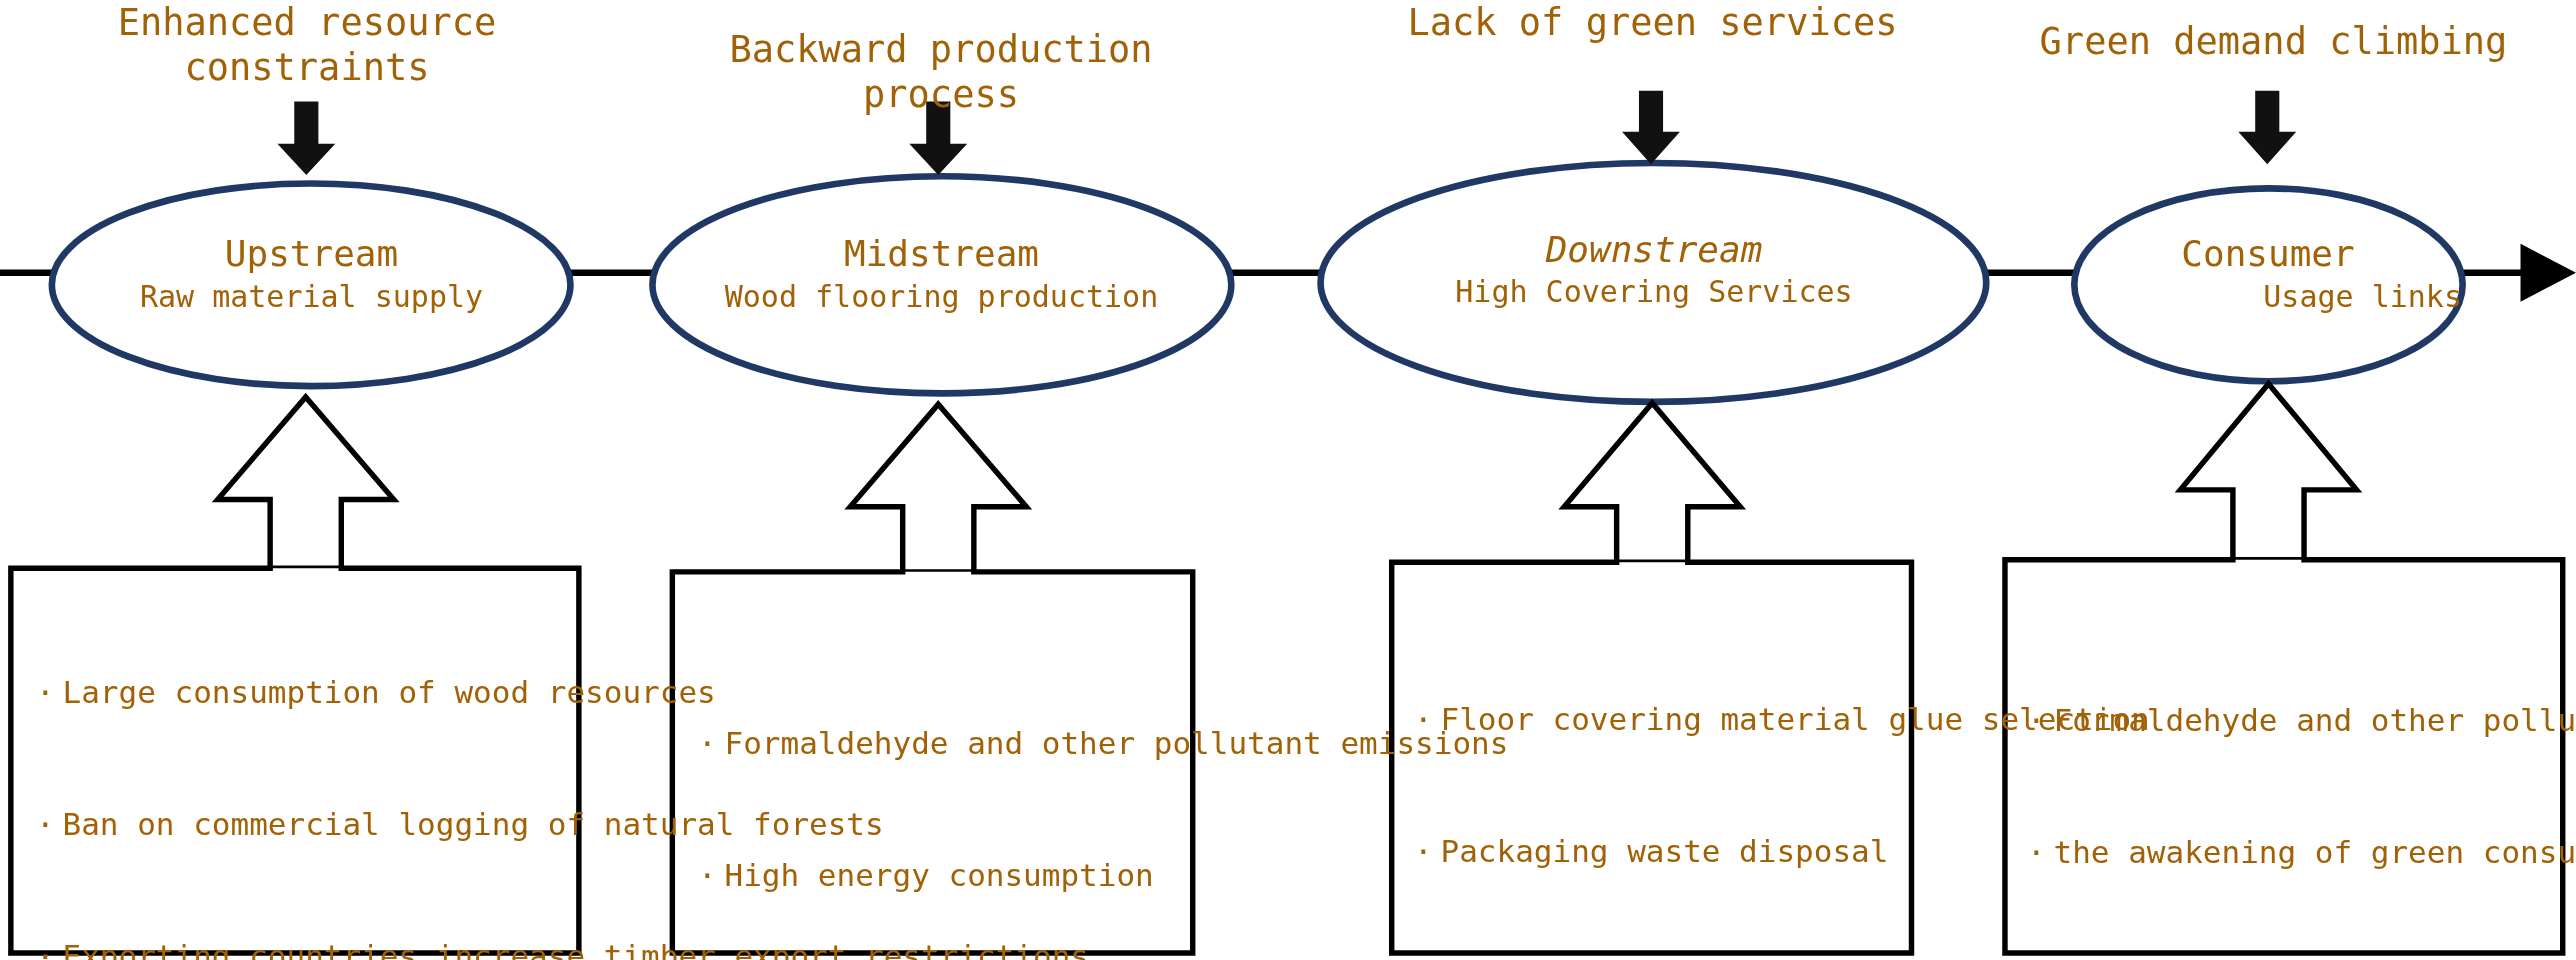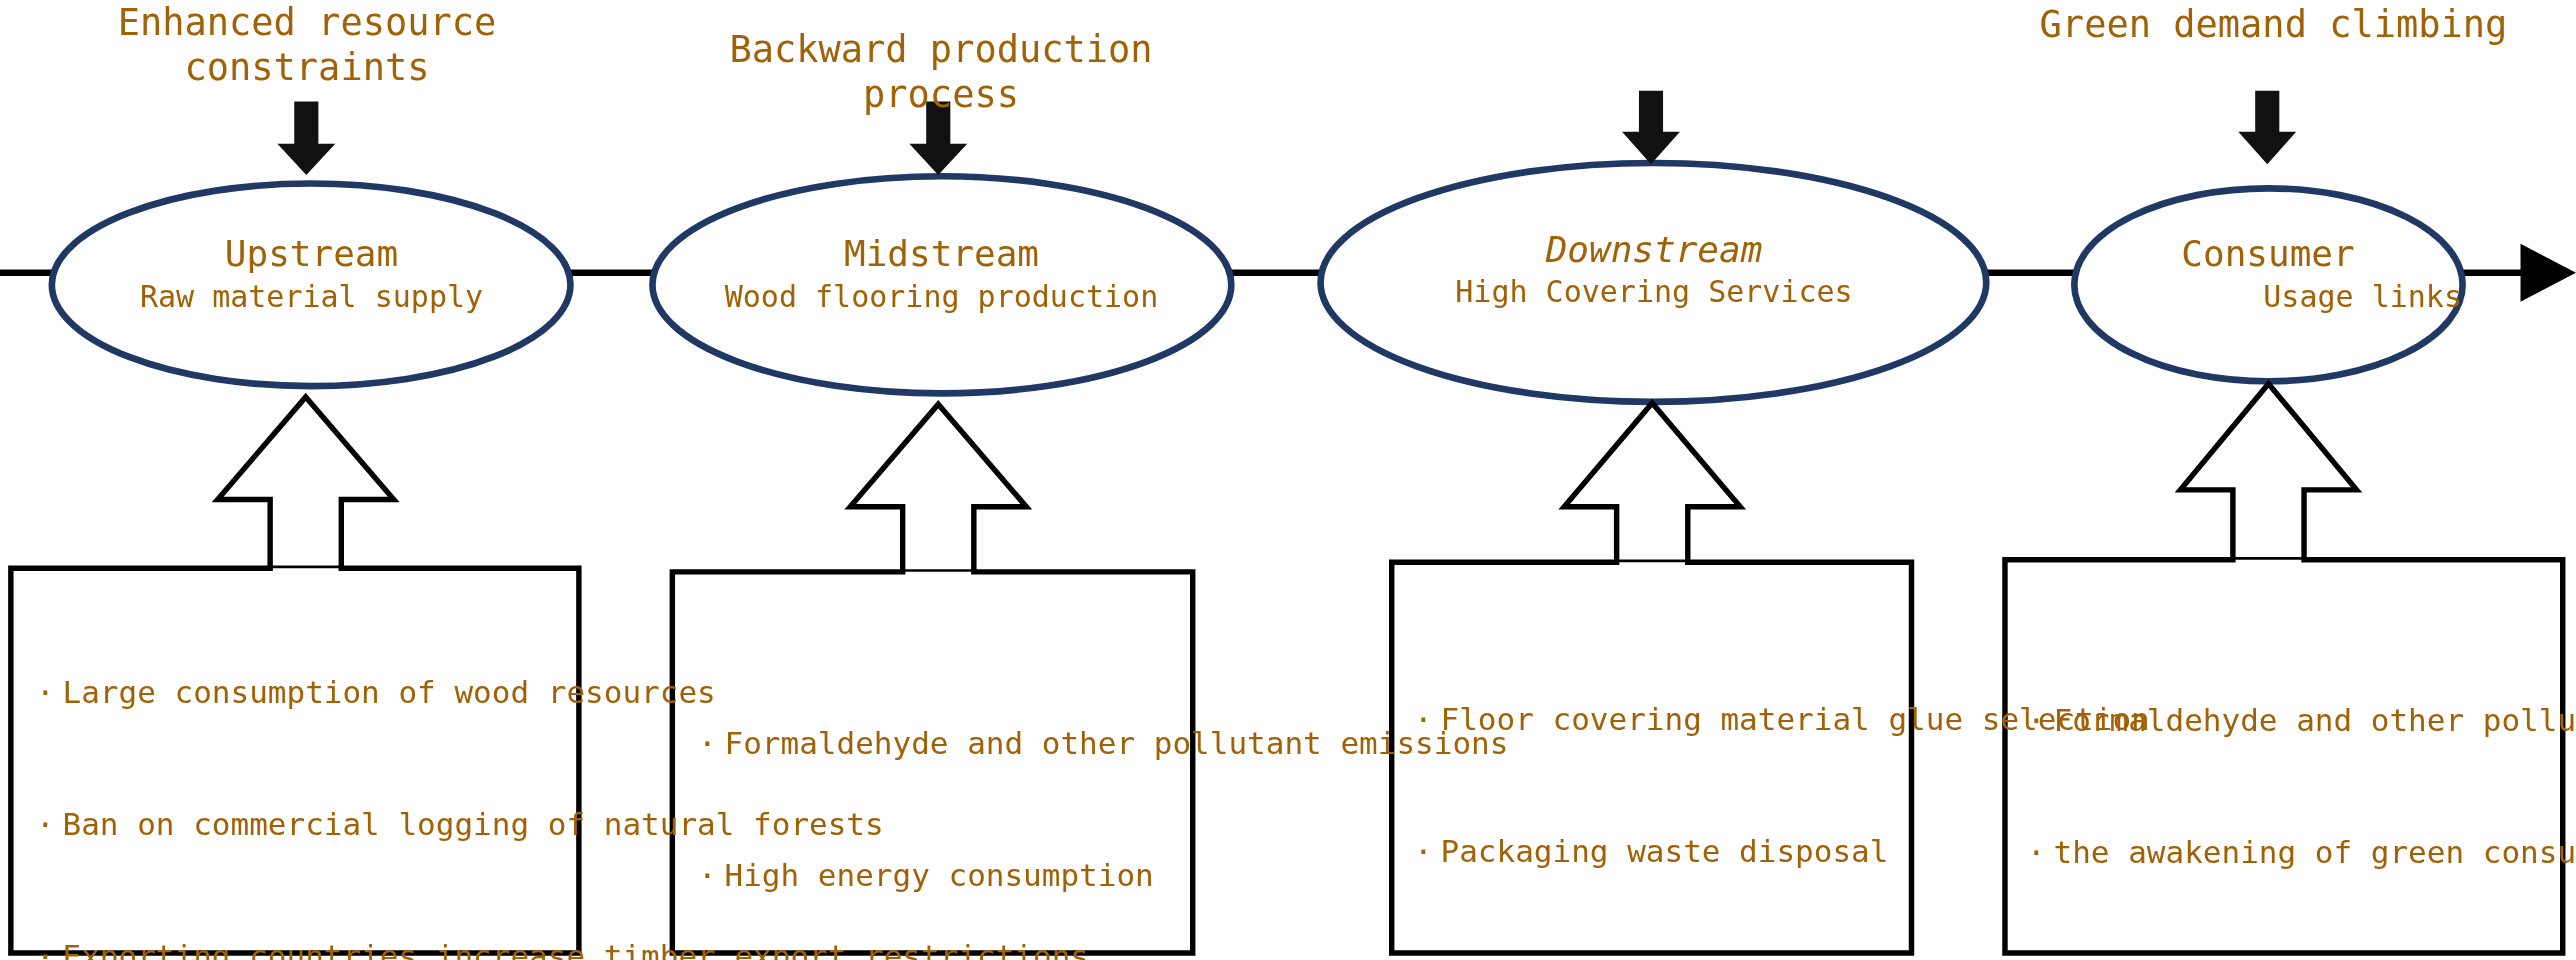--- a/index.html
+++ b/index.html
@@ -84,21 +84,22 @@
     </g>
     <g>
       <path d="M 3703,928 L 3325,928 L 3325,1580 L 4250,1580 L 4250,928 L 3821,928" fill="#ffffff" stroke="#000000" stroke-width="9" stroke-linejoin="miter" stroke-linecap="square"></path>
     </g>
   </svg>
 
   <div class="htext stage-title" style="left:84px;top:0px;width:446px;">Enhanced resource
 constraints</div>
   <div class="htext stage-title" style="left:718px;top:12px;width:446px;margin-top:15px;">Backward production
 process</div>
-  <div class="htext stage-title" style="left:2008px;top:2px;width:531px;">Green demand climbing</div>
+  <div class="htext stage-title" style="left:1381px;top:0px;width:543px;">Lack of green services</div>
+  <div class="htext stage-title" style="left:2008px;top:19px;width:531px;">Green demand climbing</div>
 
   <div class="htext node-name" style="left:52px;top:232px;width:519px;">Upstream</div>
   <div class="htext node-sub" style="left:52px;top:279px;width:519px;">Raw material supply</div>
 
   <div class="htext node-sub" style="left:652px;top:279px;width:579px;">Wood flooring production</div>
   <div class="htext node-name" style="left:652px;top:232px;width:579px;">Midstream</div>
 
   <div class="htext node-name" style="left:1321px;top:228px;width:666px;font-style:italic;">Downstream</div>
   <div class="htext node-sub" style="left:1321px;top:274px;width:666px;">High Covering Services</div>
 

